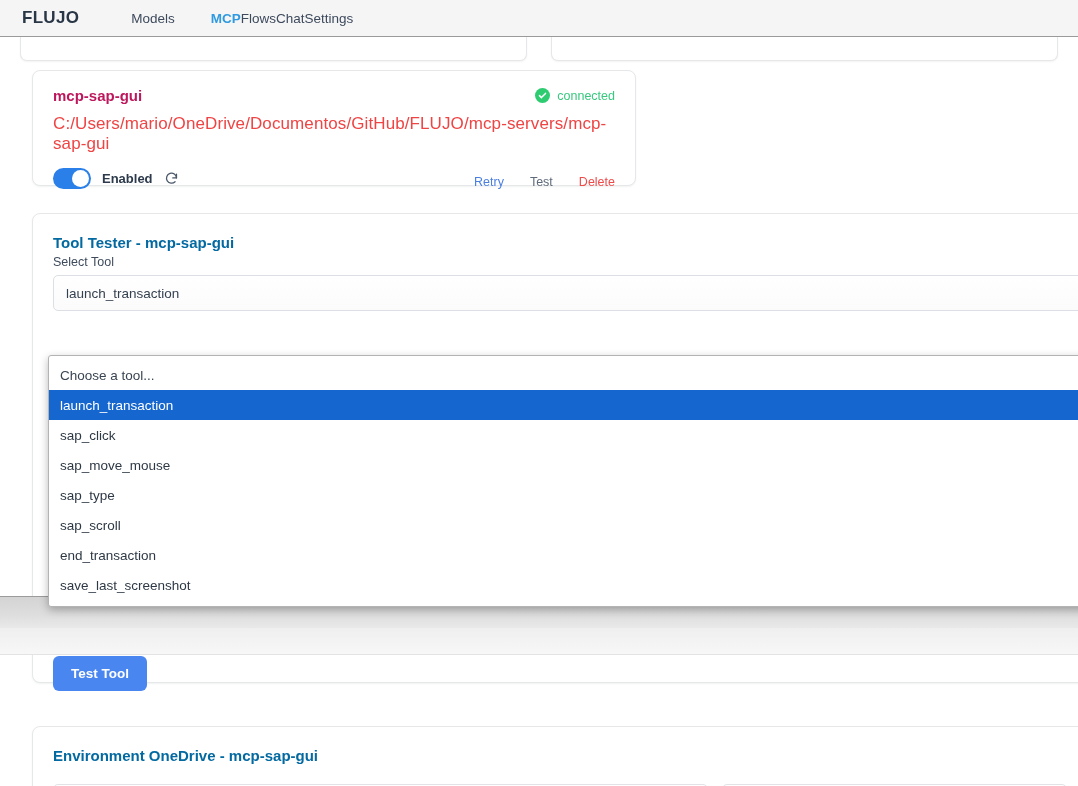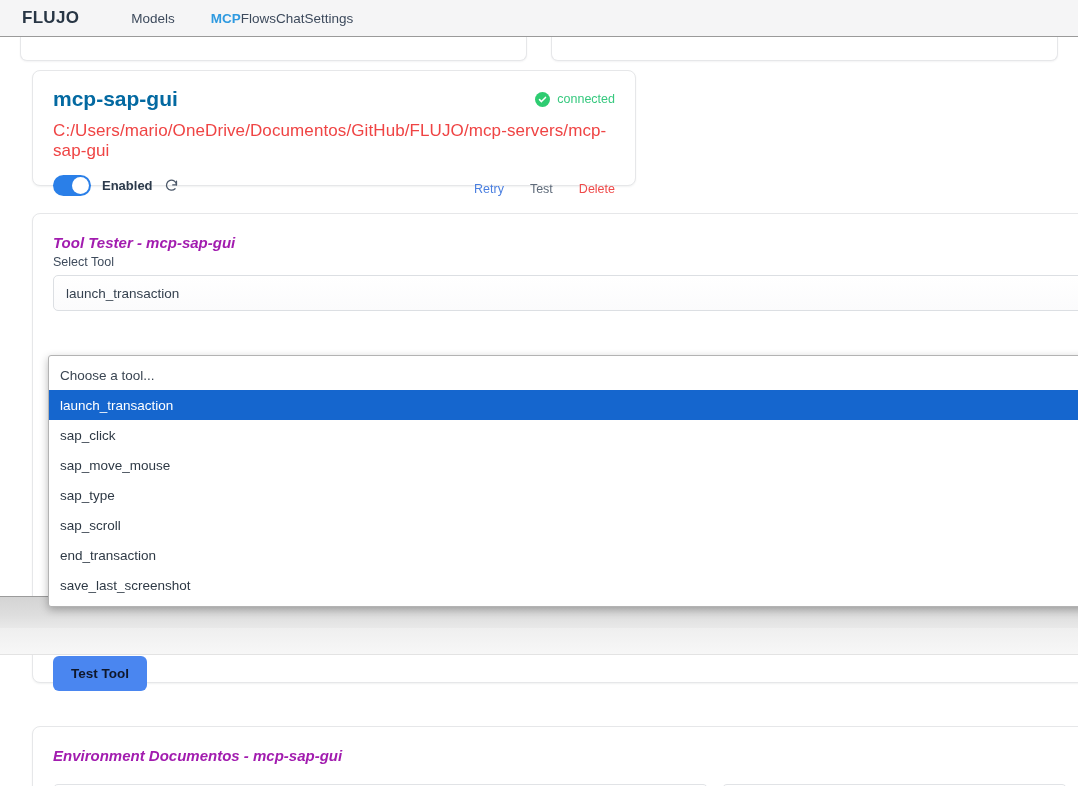--- a/index.html
+++ b/index.html
@@ -88,23 +88,23 @@
     width: 604px;
     height: 116px;
     padding: 16px 20px;
   }
   .server-head {
     display: flex;
     align-items: center;
     justify-content: space-between;
   }
   .server-name {
-    font-size: 21px;
+    font-size: 15px;
     font-weight: 700;
-    color: #0369a1;
+    color: #be185d;
   }
   .status-wrap { display: flex; align-items: center; gap: 7px; }
   .check-circle {
     width: 15px; height: 15px;
     border-radius: 50%;
     background: #2ecc71;
     display: inline-flex;
     align-items: center;
     justify-content: center;
     flex: 0 0 auto;
@@ -160,22 +160,21 @@
   #tool-tester-card {
     left: 32px; top: 176px;
     width: 1060px;
     height: 470px;
     padding: 20px;
     overflow: visible;
   }
   .card-title {
     font-size: 15px;
     font-weight: 700;
-    color: #a21caf;
-    font-style: italic;
+    color: #0369a1;
   }
   .field-label {
     font-size: 12.5px;
     color: #3e4b5c;
     margin-top: 4px;
     margin-bottom: 6px;
     display: block;
   }
   .select-box {
     width: 1060px;
@@ -212,21 +211,21 @@
     background: linear-gradient(180deg,#f3f3f4 0%, #fafafb 100%);
     padding: 0 12px;
     font-size: 13.5px;
     color: #9aa2ad;
     display: flex;
     align-items: center;
   }
   .btn-primary {
     margin-top: 18px;
     background: #4a86f0;
-    color: #0f172a;
+    color: #ffffff;
     border: none;
     border-radius: 6px;
     font-size: 13.5px;
     font-weight: 700;
     padding: 10px 18px;
     cursor: pointer;
     font-family: inherit;
   }
 
   
@@ -384,20 +383,20 @@
     <div class="opt selected">launch_transaction</div>
     <div class="opt">sap_click</div>
     <div class="opt">sap_move_mouse</div>
     <div class="opt">sap_type</div>
     <div class="opt">sap_scroll</div>
     <div class="opt">end_transaction</div>
     <div class="opt">save_last_screenshot</div>
   </div>
 
   <div class="card" id="env-card">
-    <div class="card-title">Environment Documentos - mcp-sap-gui</div>
+    <div class="card-title">Environment OneDrive - mcp-sap-gui</div>
     <div class="env-inputs">
       <div class="env-input key"></div>
       <div class="env-input val"></div>
     </div>
   </div>
 
 </div>
 
 </body></html>

